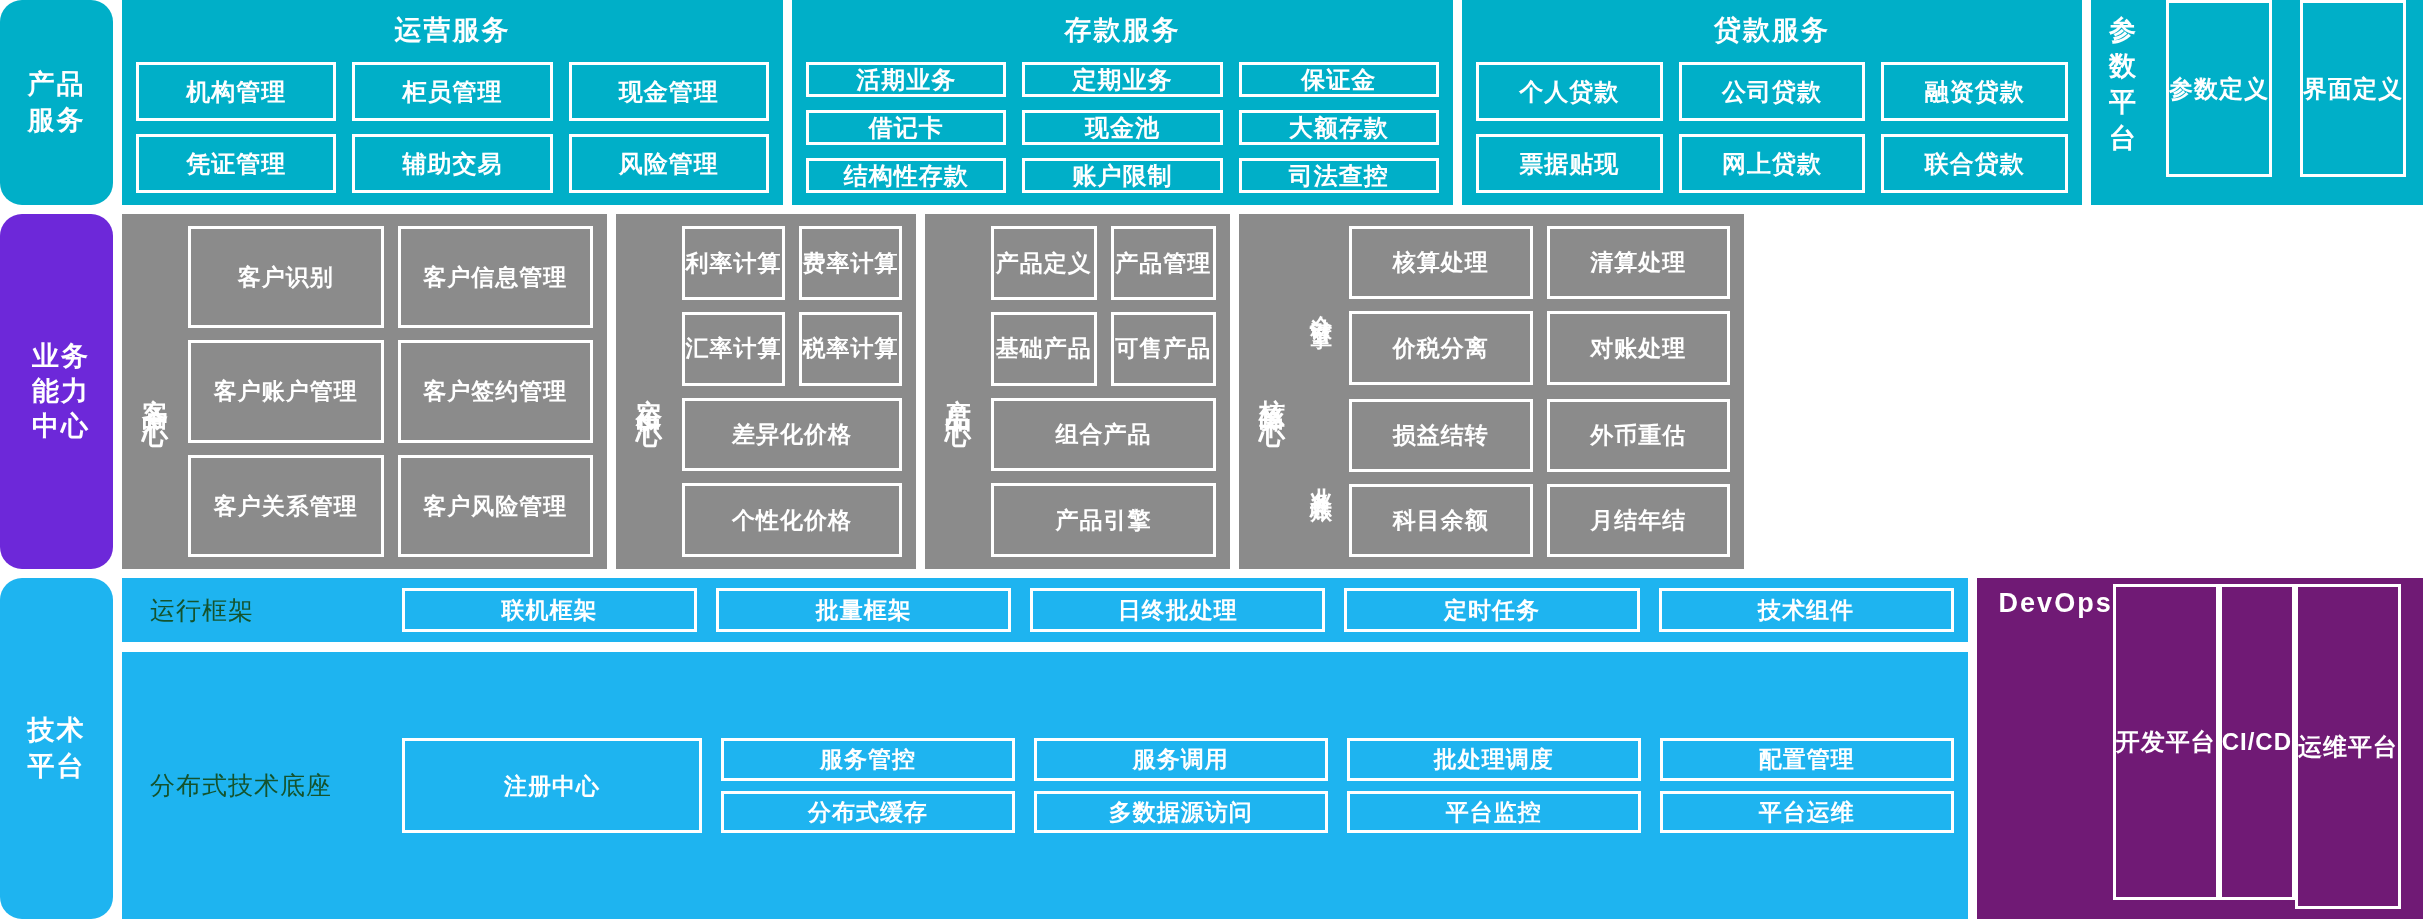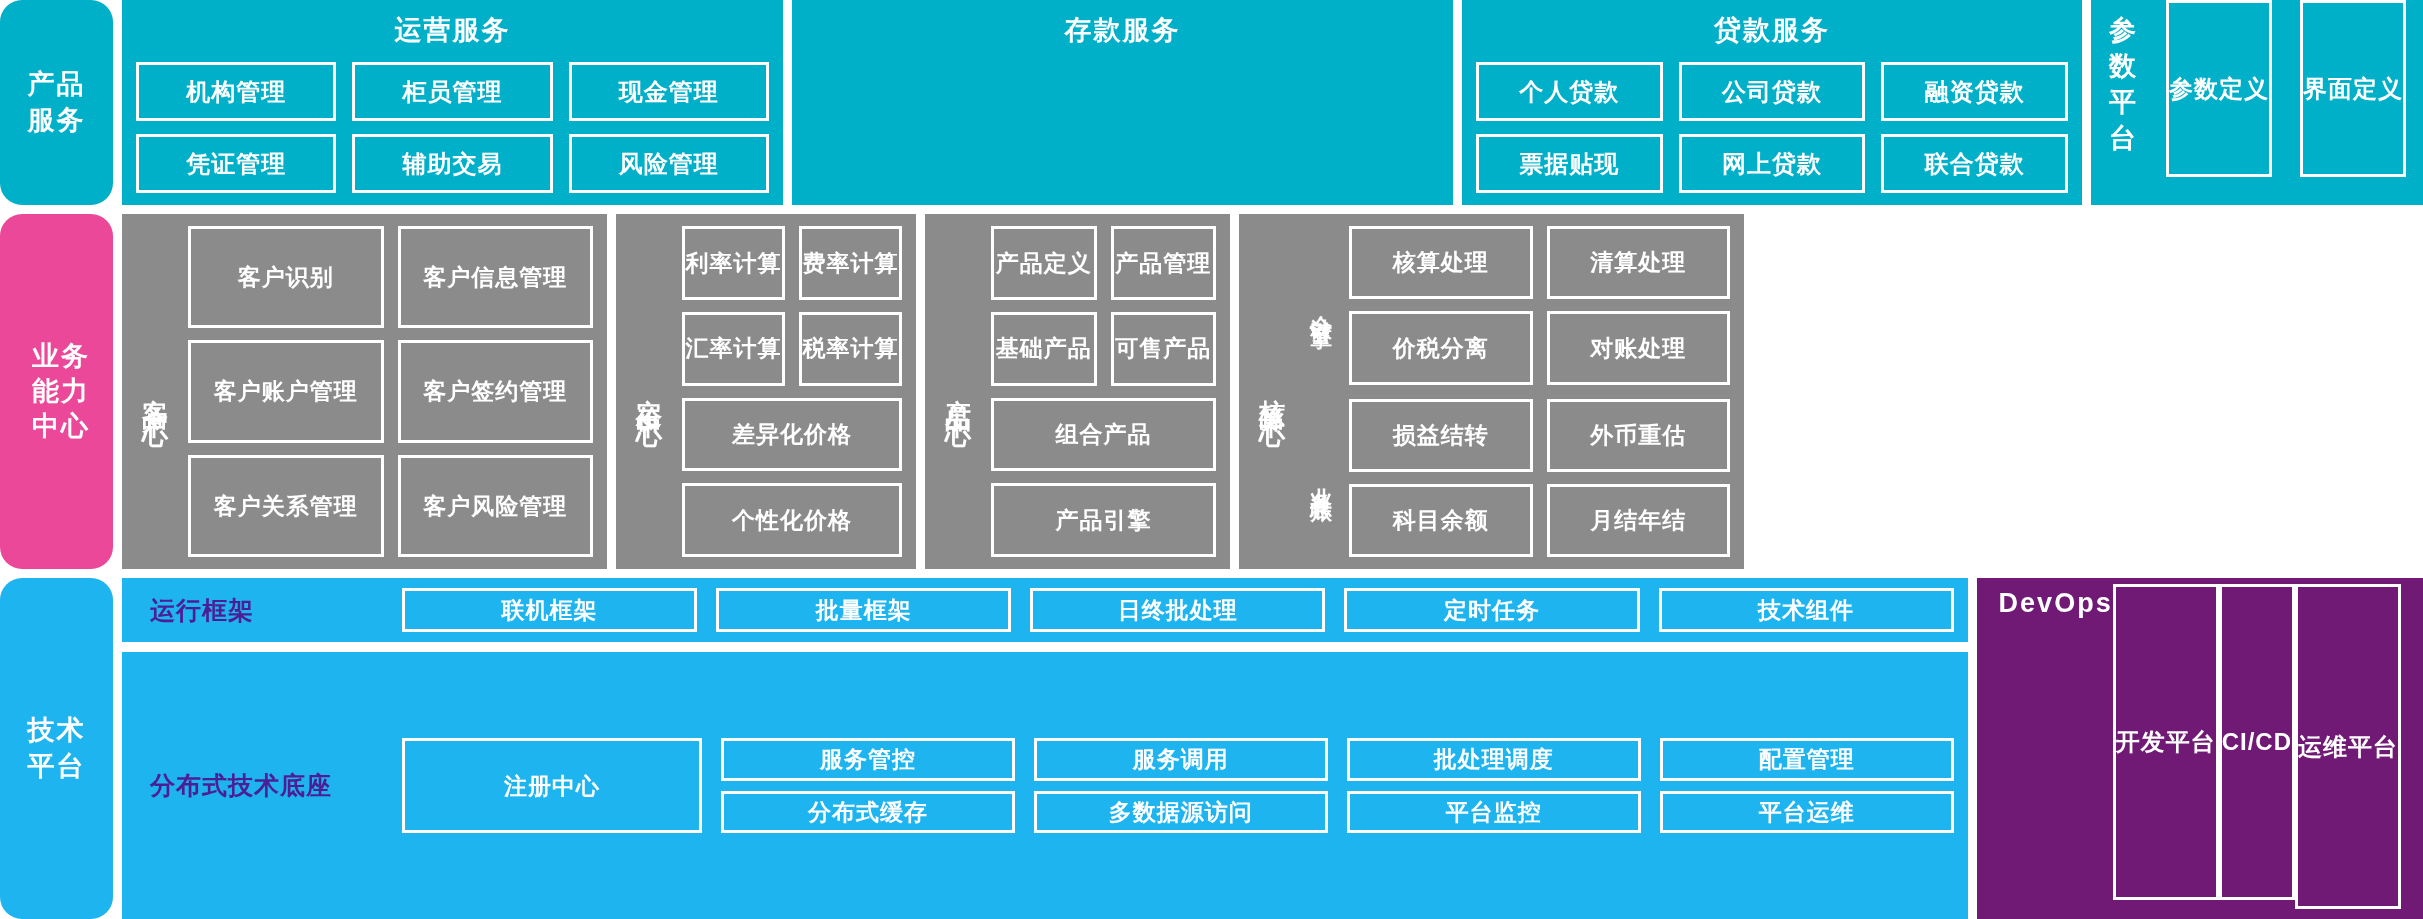--- a/index.html
+++ b/index.html
@@ -32,21 +32,21 @@
   .band1 { display: flex; gap: 9px; height: 205px; }
 
   .layer-label {
     background: #00AFC8;
     color: #fff; font-weight: bold;
     display: flex; align-items: center; justify-content: center;
     text-align: center; line-height: 1.3;
     flex: 0 0 113px;
     font-size: 27px; letter-spacing: 2px; border-radius: 22px;
   }
-  .layer-label.gray { background: #ec4899; padding-left: 9px; }
+  .layer-label.gray { background: #6d28d9; padding-left: 9px; }
   .layer-label.bright { background: #1EB4F0; }
 
   .group {
     background: #00AFC8;
     padding: 0 14px 12px 14px;
     display: flex; flex-direction: column;
   }
   .group-title {
     color: #fff; font-weight: bold; font-size: 27px;
     text-align: center; letter-spacing: 2px;
@@ -111,21 +111,21 @@
   .band3 { display: flex; gap: 9px; flex: 1; }
   .tech-main { flex: 1; display: flex; flex-direction: column; gap: 10px; }
   .tech-row {
     background: #1EB4F0;
     display: flex; align-items: center;
     padding: 10px 14px; gap: 16px;
   }
   #tech-run { flex: 0 0 58px; }
   #tech-base { flex: 1; }
   .tech-name {
-    color: #4c1d95; font-weight: bold; font-size: 25px;
+    color: #14532d; font-weight: normal; font-size: 25px;
     flex: 0 0 250px; padding-left: 14px; letter-spacing: 1px;
     white-space: nowrap;
   }
   .tech-items { flex: 1; display: flex; gap: 19px; align-items: stretch; }
   .tech-items > .tile { flex: 1; font-size: 23px; padding: 6px 0; }
   .tech-stack { flex: 1; display: flex; flex-direction: column; gap: 10px; }
   .tech-stack > .tile { flex: 1; font-size: 23px; padding: 5px 0; }
   .tech-reg { flex: 1.05; }
 
   .devops-col {
@@ -161,20 +161,37 @@
         <div class="group-row">
           <div class="tile">凭证管理</div>
           <div class="tile">辅助交易</div>
           <div class="tile">风险管理</div>
         </div>
       </div>
     </div>
 
     <div class="group" id="g-dep">
       <div class="group-title">存款服务</div>
+      <div class="group-grid">
+        <div class="group-row">
+          <div class="tile">活期业务</div>
+          <div class="tile">定期业务</div>
+          <div class="tile">保证金</div>
+        </div>
+        <div class="group-row">
+          <div class="tile">借记卡</div>
+          <div class="tile">现金池</div>
+          <div class="tile">大额存款</div>
+        </div>
+        <div class="group-row">
+          <div class="tile">结构性存款</div>
+          <div class="tile">账户限制</div>
+          <div class="tile">司法查控</div>
+        </div>
+      </div>
     </div>
 
     <div class="group" id="g-loan">
       <div class="group-title">贷款服务</div>
       <div class="group-grid">
         <div class="group-row">
           <div class="tile">个人贷款</div>
           <div class="tile">公司贷款</div>
           <div class="tile">融资贷款</div>
         </div>

